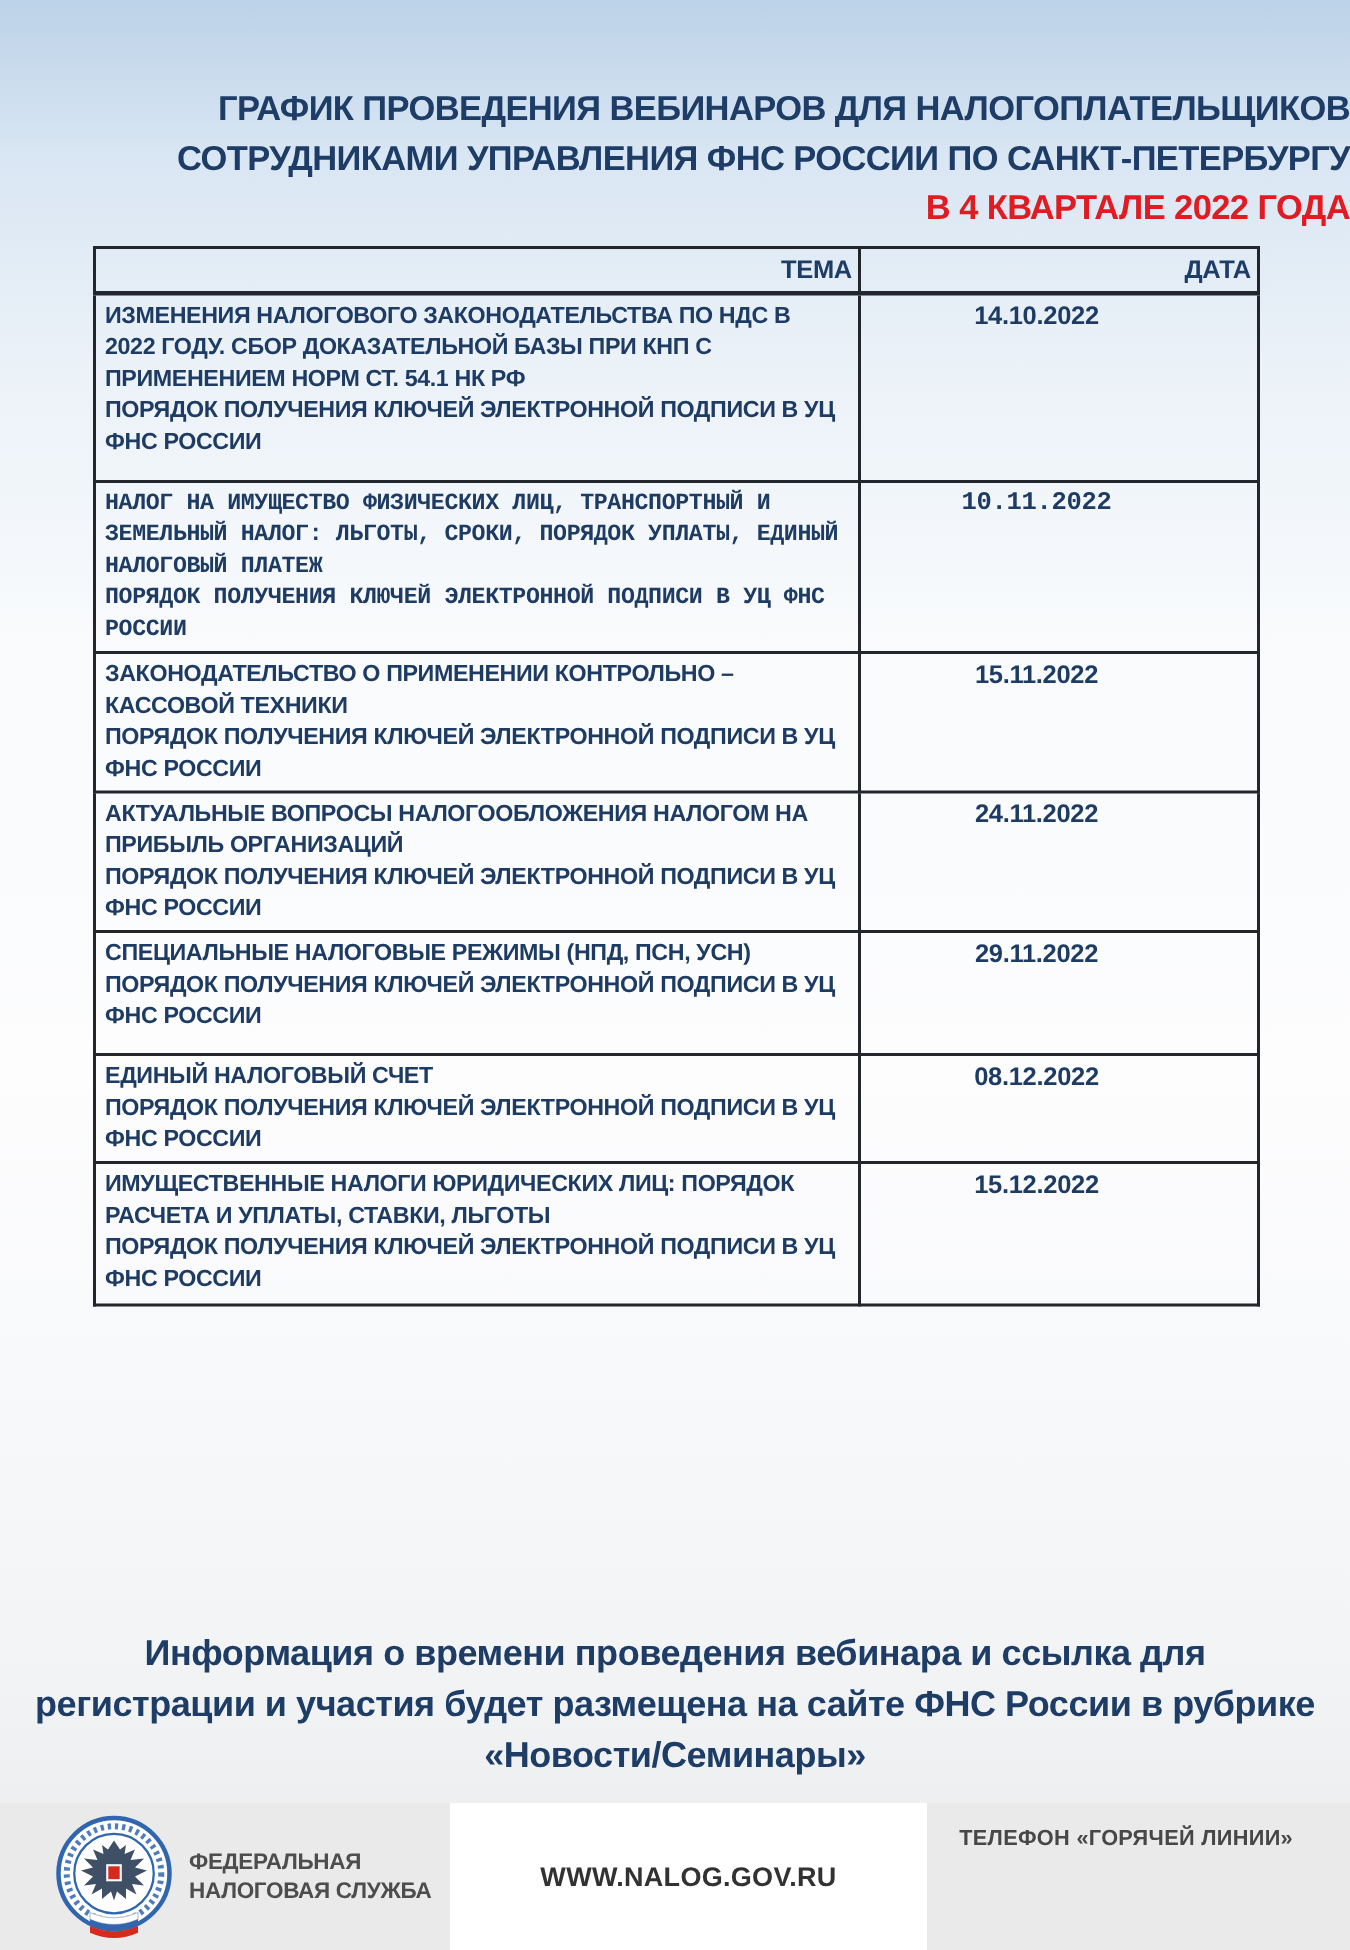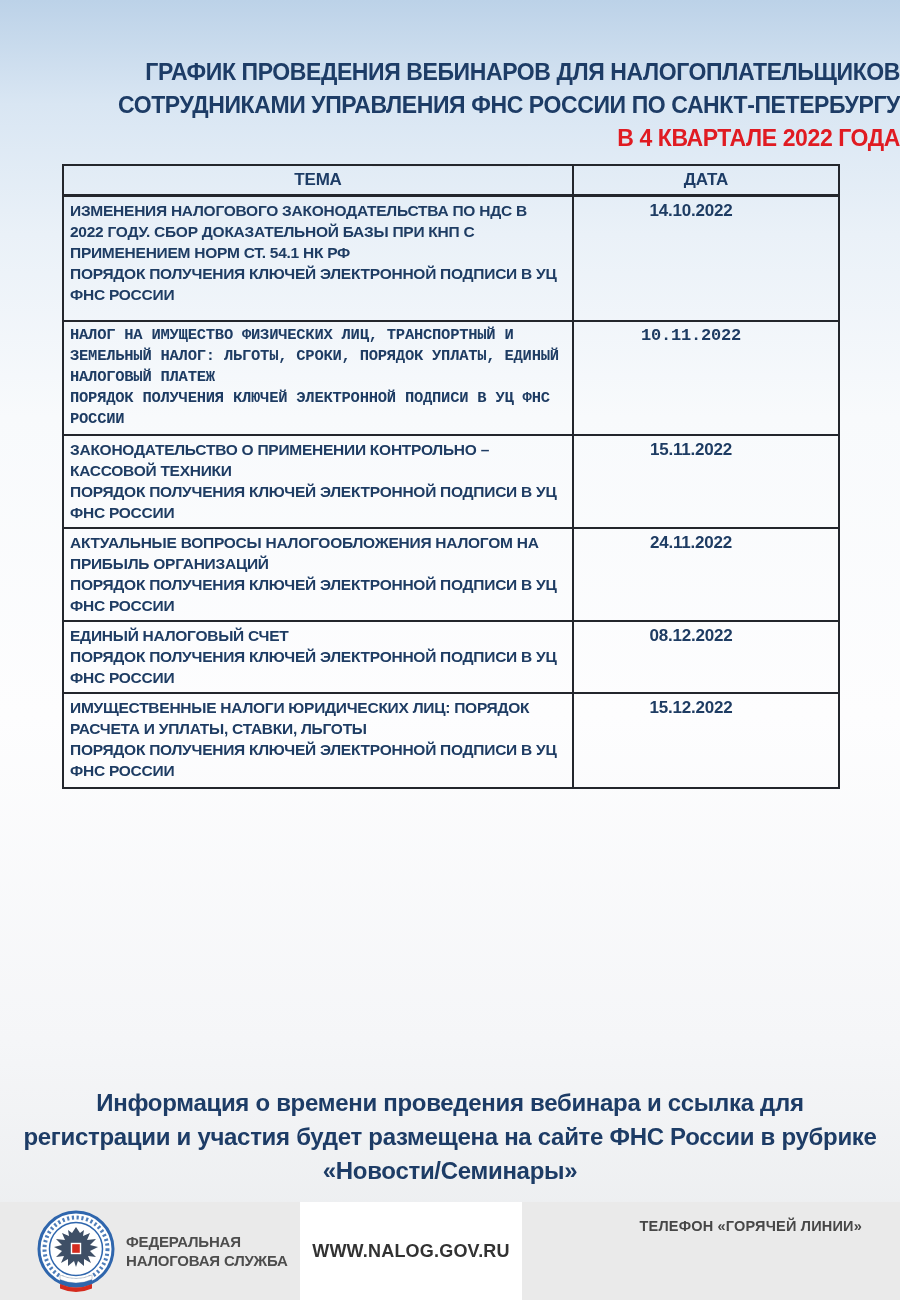--- a/index.html
+++ b/index.html
@@ -20,21 +20,21 @@
   }
   
   .schedule{
     position:absolute;left:62px;top:164px;width:776px;
     border-collapse:collapse;table-layout:fixed;
   }
   .schedule th,.schedule td{border:2px solid #23262c;}
   .schedule thead th{
     height:26px;padding:1px 4px;
     color:#1d3c66;font-size:17px;font-weight:700;letter-spacing:-0.2px;
-    text-align:center;vertical-align:middle;border-bottom-width:3px;
+    text-align:right;vertical-align:middle;border-bottom-width:3px;
   }
   .schedule td{vertical-align:top;}
   .topic-cell{
     padding:3px 10px 4px 6px;
     color:#1e3c63;font-size:15.5px;font-weight:700;letter-spacing:-0.25px;line-height:21px;
   }
   .date-cell{
     padding:4px 34px 4px 4px;text-align:center;
     color:#1e3c63;font-size:17px;font-weight:700;letter-spacing:-0.2px;
   }
@@ -49,21 +49,21 @@
   .footer{
     position:absolute;left:0;bottom:0;width:900px;height:98px;background:#eaeaea;
   }
   .fns-logo{position:absolute;left:34px;top:7px;}
   .agency{
     position:absolute;left:126px;top:30px;
     color:#4d4d4d;font-size:15px;font-weight:700;letter-spacing:-0.2px;line-height:19px;
     text-transform:uppercase;
   }
   .site-panel{
-    position:absolute;left:300px;top:0;width:222px;height:98px;background:#ffffff;
+    position:absolute;left:300px;top:0;width:318px;height:98px;background:#ffffff;
     display:flex;align-items:center;justify-content:center;
   }
   .site-url{color:#323232;font-size:18px;font-weight:700;letter-spacing:0.2px;}
   .hotline{position:absolute;right:38px;top:16px;text-align:right;}
   .hotline-label{color:#474747;font-size:14.5px;font-weight:700;letter-spacing:0.2px;}
   .hotline-number{color:#323232;font-size:31px;font-weight:700;letter-spacing:0.5px;margin-top:4px;}
 </style>
 </head>
 <body>
 
@@ -107,20 +107,27 @@
         </td>
         <td class="date-cell">15.11.2022</td>
       </tr>
       <tr style="height: 92px;">
         <td class="topic-cell">
           <div>АКТУАЛЬНЫЕ ВОПРОСЫ НАЛОГООБЛОЖЕНИЯ НАЛОГОМ НА ПРИБЫЛЬ ОРГАНИЗАЦИЙ</div>
           <div>ПОРЯДОК ПОЛУЧЕНИЯ КЛЮЧЕЙ ЭЛЕКТРОННОЙ ПОДПИСИ В УЦ ФНС РОССИИ</div>
         </td>
         <td class="date-cell">24.11.2022</td>
       </tr>
+      <tr style="height: 82px;">
+        <td class="topic-cell">
+          <div>СПЕЦИАЛЬНЫЕ НАЛОГОВЫЕ РЕЖИМЫ (НПД, ПСН, УСН)</div>
+          <div>ПОРЯДОК ПОЛУЧЕНИЯ КЛЮЧЕЙ ЭЛЕКТРОННОЙ ПОДПИСИ В УЦ ФНС РОССИИ</div>
+        </td>
+        <td class="date-cell">29.11.2022</td>
+      </tr>
       <tr style="height: 70px;">
         <td class="topic-cell">
           <div>ЕДИНЫЙ НАЛОГОВЫЙ СЧЕТ</div>
           <div>ПОРЯДОК ПОЛУЧЕНИЯ КЛЮЧЕЙ ЭЛЕКТРОННОЙ ПОДПИСИ В УЦ ФНС РОССИИ</div>
         </td>
         <td class="date-cell">08.12.2022</td>
       </tr>
       <tr style="height: 95px;">
         <td class="topic-cell">
           <div>ИМУЩЕСТВЕННЫЕ НАЛОГИ ЮРИДИЧЕСКИХ ЛИЦ: ПОРЯДОК РАСЧЕТА И УПЛАТЫ, СТАВКИ, ЛЬГОТЫ</div>

